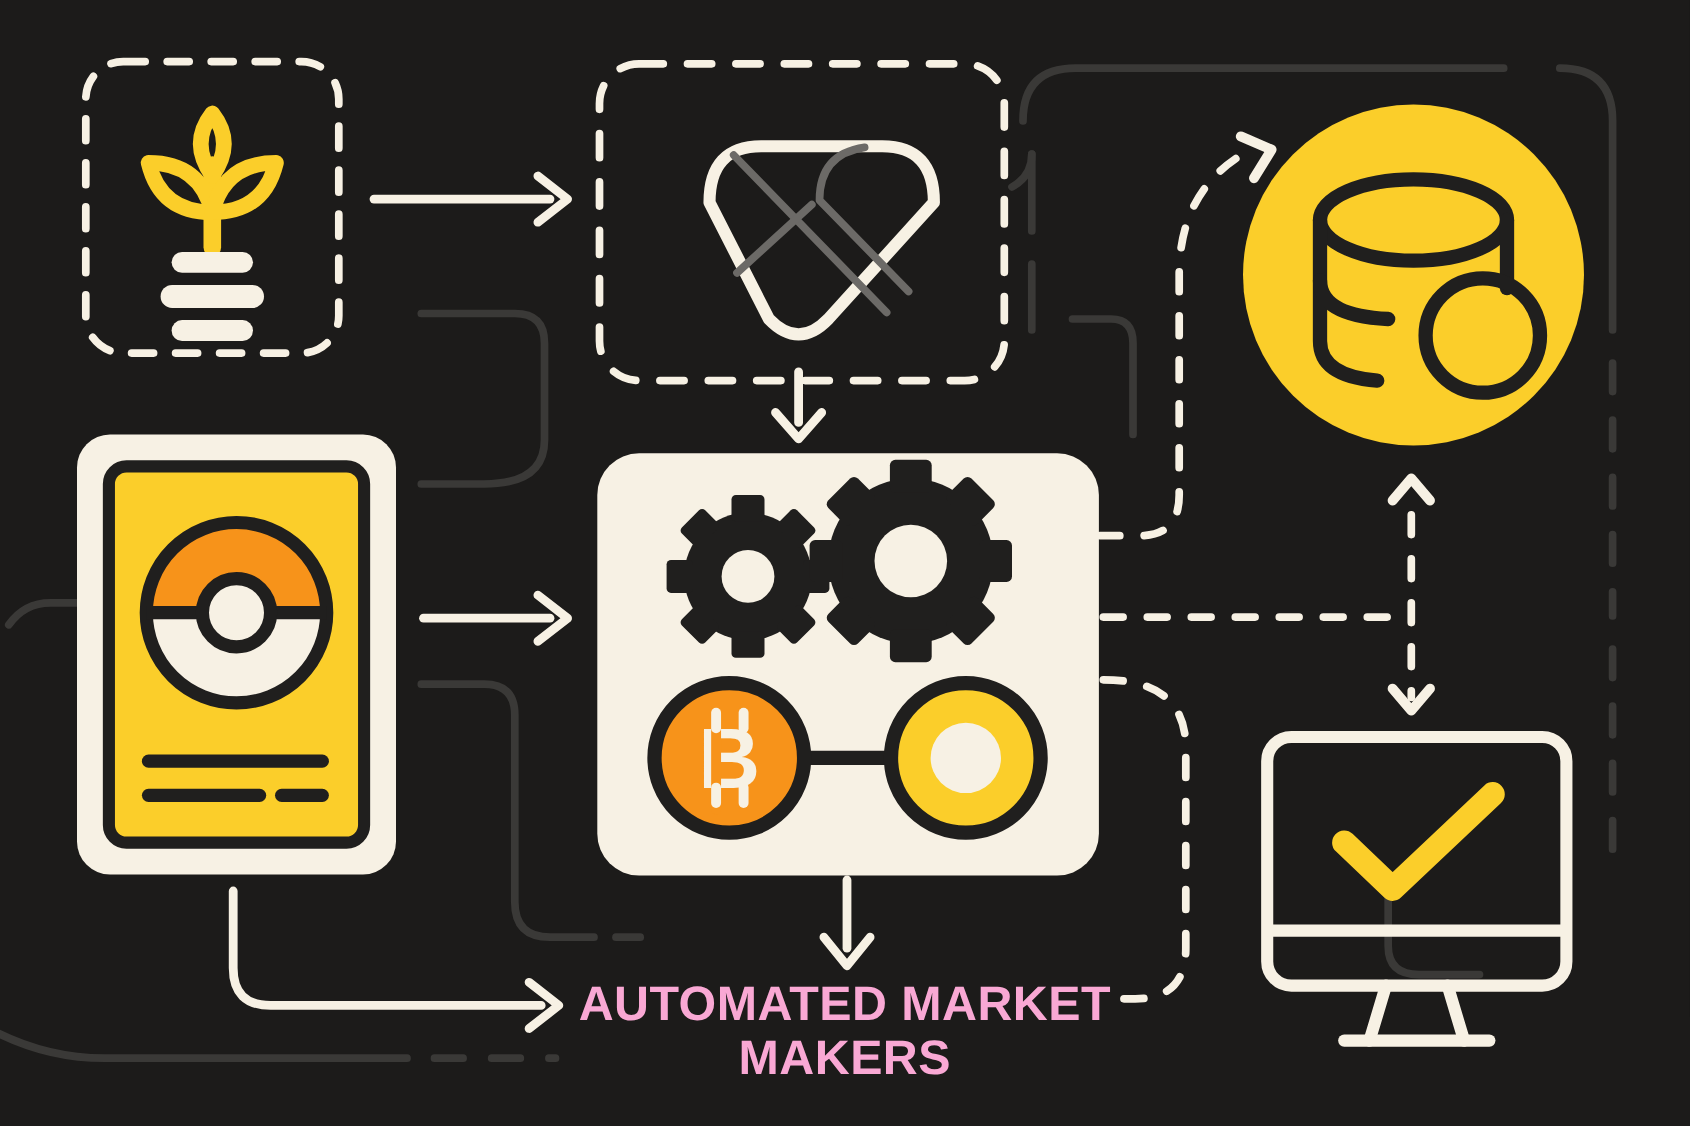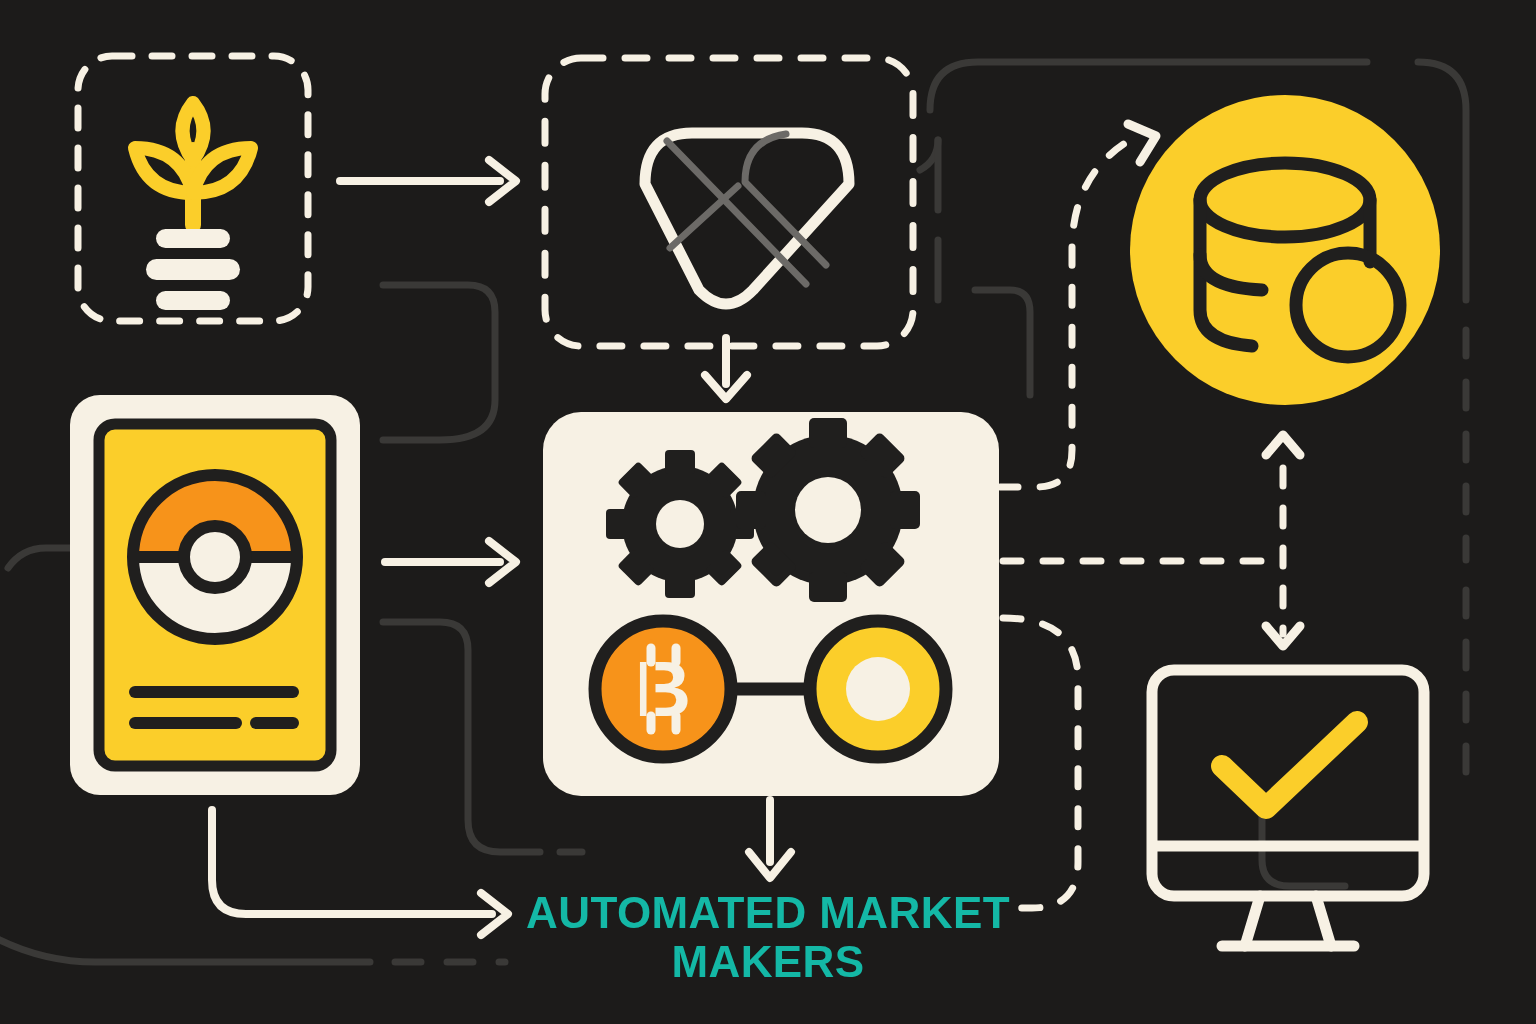--- a/index.html
+++ b/index.html
@@ -23,21 +23,21 @@
     top: 0;
     width: 1536px;
     height: 1024px;
   }
   #label-amm {
     position: absolute;
     left: 508px;
     top: 888px;
     width: 520px;
     text-align: center;
-    color: #14b8a6;
+    color: #f9a8d4;
     font-family: "Liberation Sans", sans-serif;
     font-weight: 700;
     font-size: 44px;
     line-height: 1.12;
     letter-spacing: 0.4px;
     white-space: pre-line;
   }
 </style>
 </head>
 <body>

